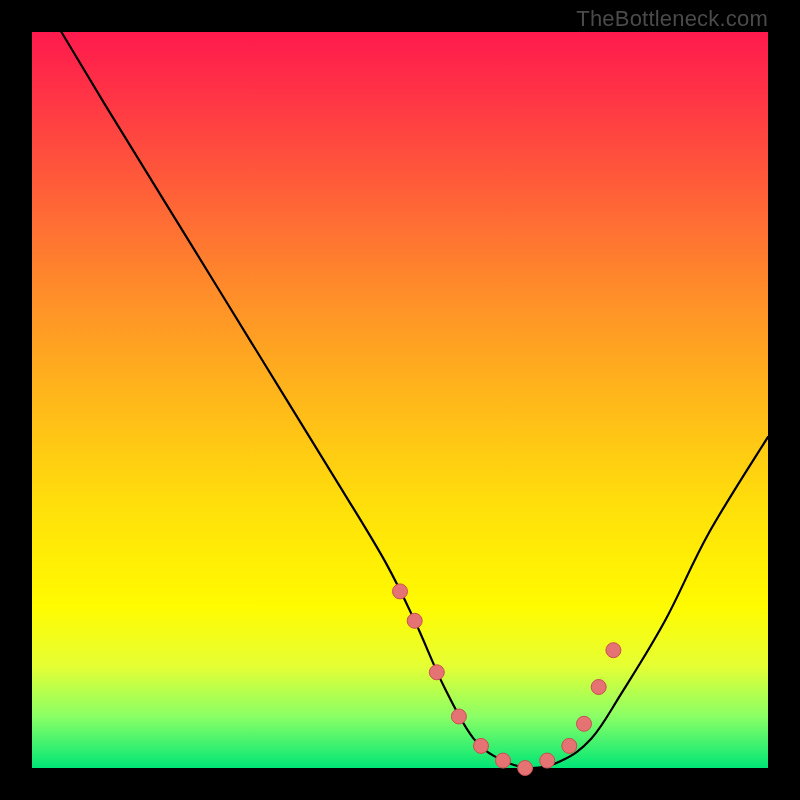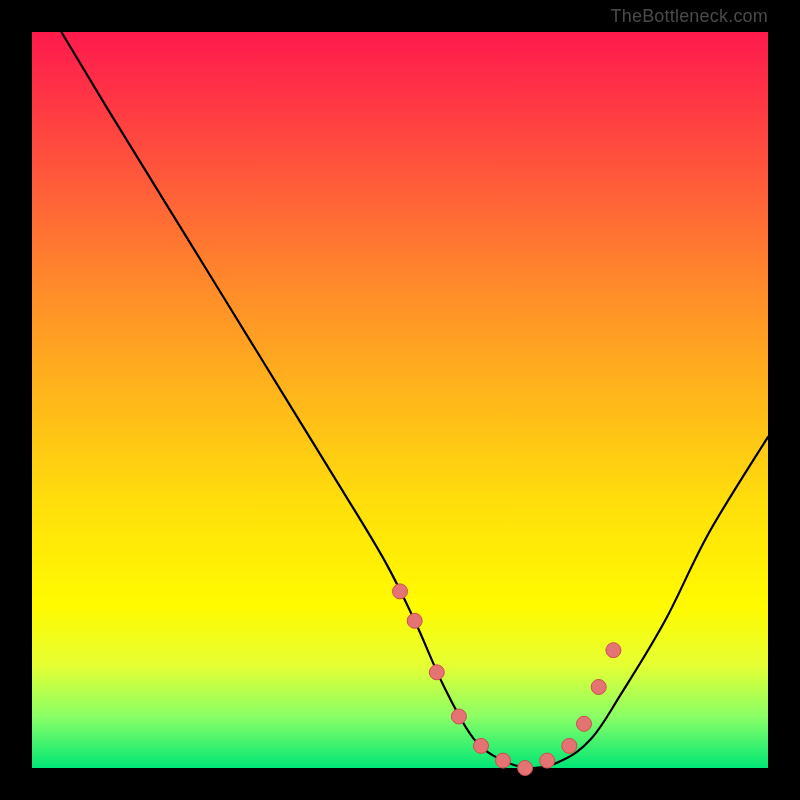--- a/index.html
+++ b/index.html
@@ -37,21 +37,21 @@
       #e6ff33 86%,
       #8aff66 93%,
       #00e676 100%
     );
   }
   .attribution {
     position: absolute;
     top: 6px;
     right: 32px;
     color: #4a4a4a;
-    font-size: 18px;
+    font-size: 22px;
     font-weight: 500;
     letter-spacing: 0.2px;
   }
   svg.curve {
     position: absolute;
     top: 32px;
     left: 32px;
     width: 736px;
     height: 736px;
     overflow: visible;

